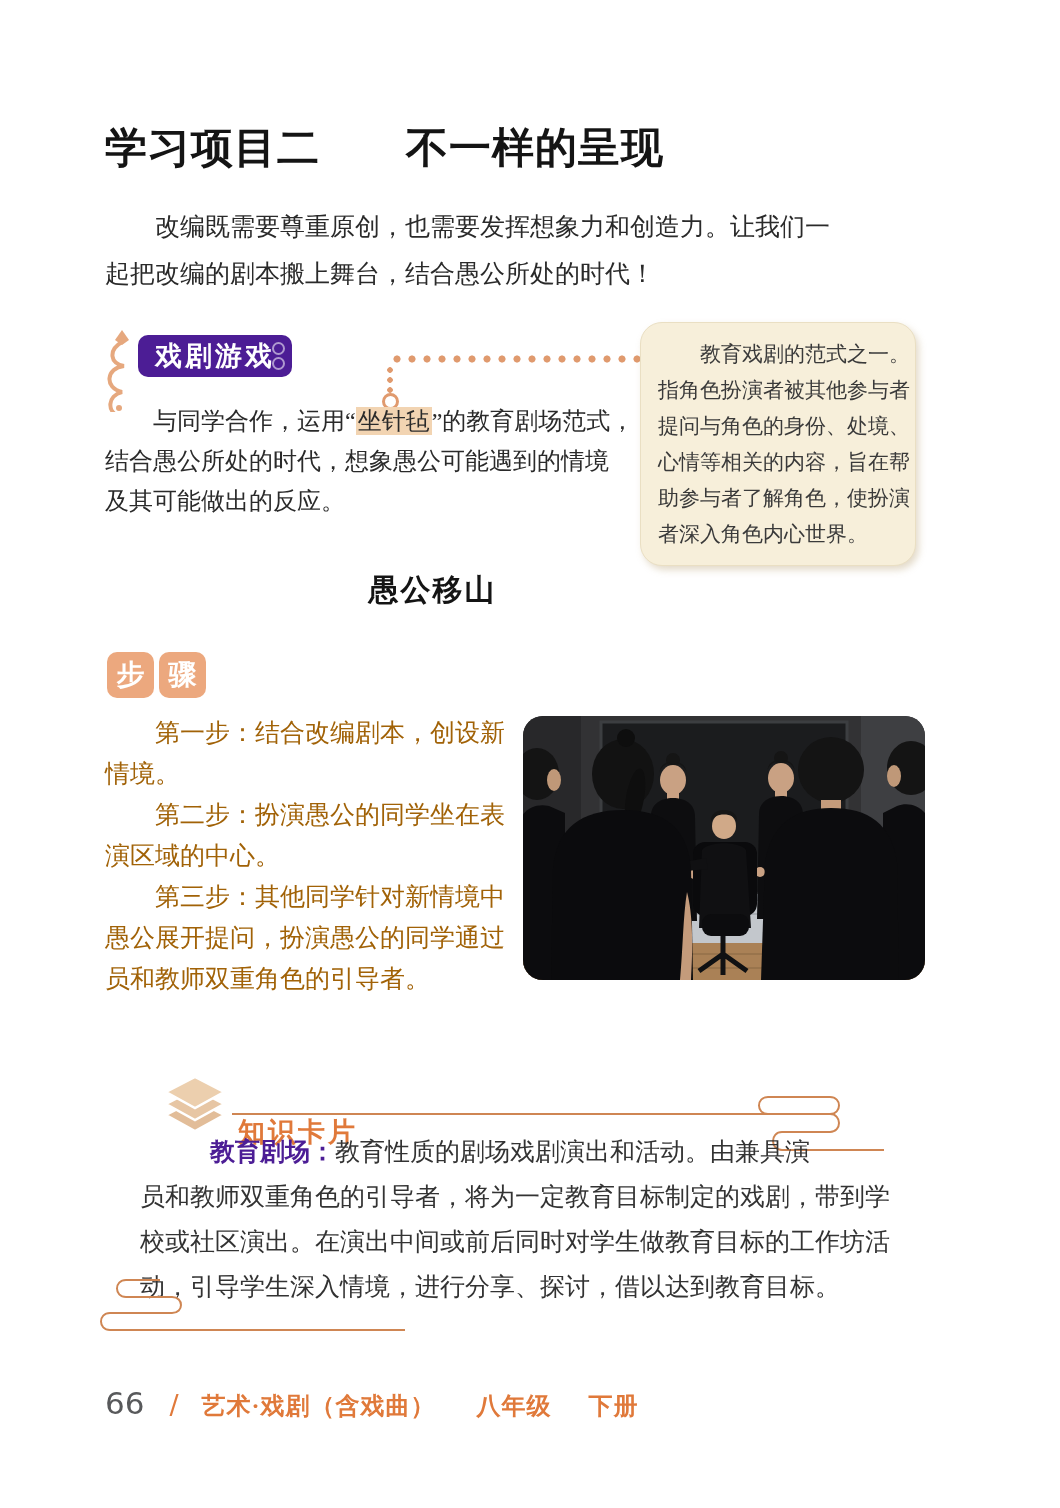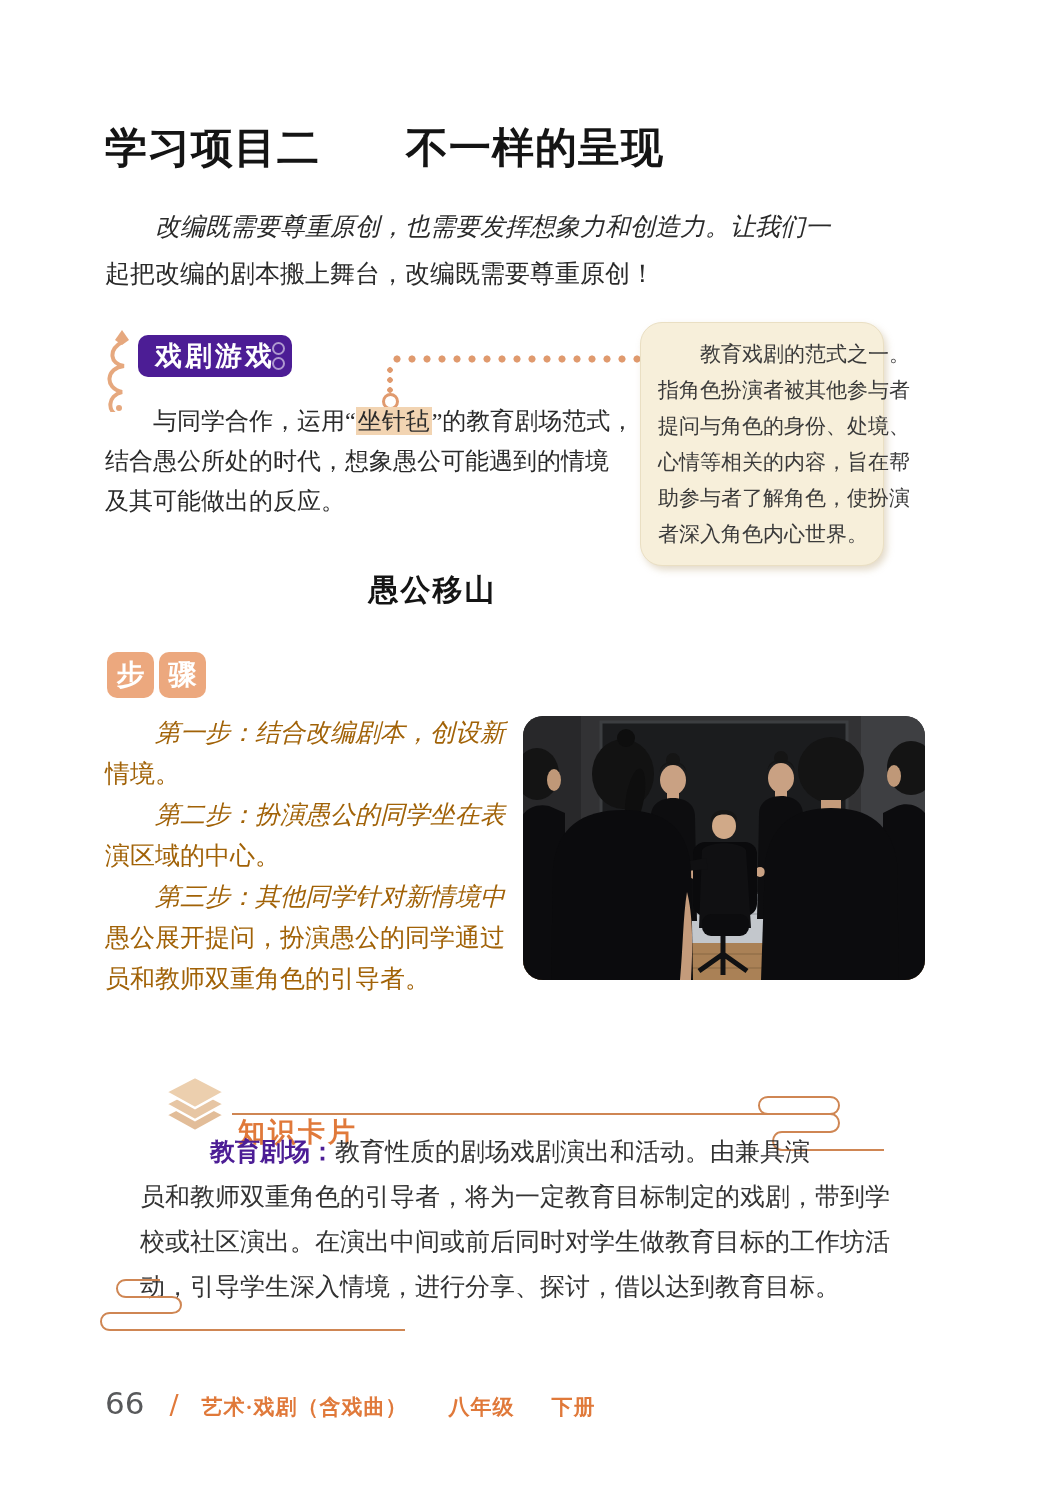--- a/index.html
+++ b/index.html
@@ -6,21 +6,21 @@
   .page{position:relative;width:1060px;height:1508px;background:#ffffff;overflow:hidden;
         font-family:"Liberation Serif","DejaVu Serif",serif;color:#262626;}
 
   
   .page-title{position:absolute;left:105px;top:120px;font-size:42px;font-weight:bold;
               letter-spacing:1px;color:#141414;white-space:nowrap;}
 
   
   .intro{position:absolute;left:105px;top:203px;font-size:25px;line-height:47px;color:#2a2a2a;}
   .intro .ln{white-space:nowrap;}
-  .ind50{padding-left:50px;font-style:italic;}
+  .ind50{padding-left:50px;}
 
   
   .flourish{position:absolute;left:92px;top:326px;}
   .badge-pill{position:absolute;left:138px;top:335px;width:154px;height:42px;background:#4c1d95;
               border-radius:10px;display:flex;align-items:center;justify-content:center;}
   .badge-pill .lbl{color:#ffffff;font-weight:bold;font-size:27px;letter-spacing:3px;
                    font-family:"Liberation Sans","DejaVu Sans",sans-serif;}
   .pill-swirl{position:absolute;width:9px;height:9px;border:2px solid rgba(255,255,255,.55);
               border-radius:50%;}
   .pill-swirl.s1{right:7px;top:7px;}
@@ -30,21 +30,21 @@
   .dots-h{position:absolute;left:392px;top:354px;width:252px;height:10px;
           background-image:radial-gradient(circle at 5px 5px,#e09a6e 3.2px,transparent 3.9px);
           background-size:15px 10px;background-repeat:repeat-x;}
   .dots-v{position:absolute;left:385px;top:366px;width:10px;height:28px;
           background-image:radial-gradient(circle at 5px 4px,#e09a6e 2.5px,transparent 3.1px);
           background-size:10px 10px;background-repeat:repeat-y;}
   .ring{position:absolute;left:382px;top:393px;width:11px;height:11px;border:3px solid #e09a6e;
         border-radius:50%;background:#ffffff;}
 
   
-  .callout{position:absolute;left:640px;top:322px;width:244px;height:244px;box-sizing:border-box;
+  .callout{position:absolute;left:640px;top:322px;width:276px;height:244px;box-sizing:border-box;
            background:#f7efda;border:1px solid #eadfc3;border-radius:22px;
            box-shadow:3px 4px 7px rgba(185,160,115,.38);padding:13px 15px 10px 17px;
            font-size:21px;line-height:36px;color:#3a3a3a;}
   .callout .ln{white-space:nowrap;}
   .ind42{padding-left:42px;}
 
   
   .game{position:absolute;left:105px;top:401px;font-size:24px;line-height:40px;color:#2a2a2a;}
   .game .ln{white-space:nowrap;}
   .ind48{padding-left:48px;text-align:center;}
@@ -80,34 +80,34 @@
   .kterm{font-family:"Liberation Sans","DejaVu Sans",sans-serif;font-weight:bold;color:#4c1d95;}
 
   
   .cloud-bl{position:absolute;left:100px;top:1272px;}
 
   
   .footer{position:absolute;left:105px;top:1385px;display:flex;align-items:baseline;gap:15px;}
   .pgnum{font-family:"DejaVu Sans","Liberation Sans",sans-serif;font-size:31px;color:#58595b;}
   .fsep{color:#e0793a;font-size:27px;margin:0 8px 0 10px;
         font-family:"DejaVu Sans","Liberation Sans",sans-serif;}
-  .fseries,.fgrade,.fvol{color:#e0793a;font-size:21px;font-weight:bold;letter-spacing:1px;}
+  .fseries,.fgrade,.fvol{color:#e0793a;font-size:24px;font-weight:bold;letter-spacing:1px;}
   .fgrade{margin-left:26px;}
   .fvol{margin-left:22px;}
 </style>
 </head>
 <body>
 
 <div class="page">
 
   <div class="page-title">学习项目二　　不一样的呈现</div>
 
   <div class="intro">
     <div class="ln ind50">改编既需要尊重原创，也需要发挥想象力和创造力。让我们一</div>
-    <div class="ln">起把改编的剧本搬上舞台，改编既需要尊重原创！</div>
+    <div class="ln">起把改编的剧本搬上舞台，结合愚公所处的时代！</div>
   </div>
 
   <div class="flourish">
     <svg width="52" height="86" viewBox="0 0 52 86">
       <path d="M30,4 l7,10 -7,5 -7,-5 z" fill="#e6a87e"></path>
       <path d="M30,16 c-14,8 -12,22 2,24 c-18,2 -20,22 -2,26 c-15,4 -15,20 -3,24" fill="none" stroke="#e6a87e" stroke-width="4" stroke-linecap="round"></path>
       <circle cx="27" cy="82" r="3" fill="#e6a87e"></circle>
     </svg>
   </div>
   <div class="badge-pill">

